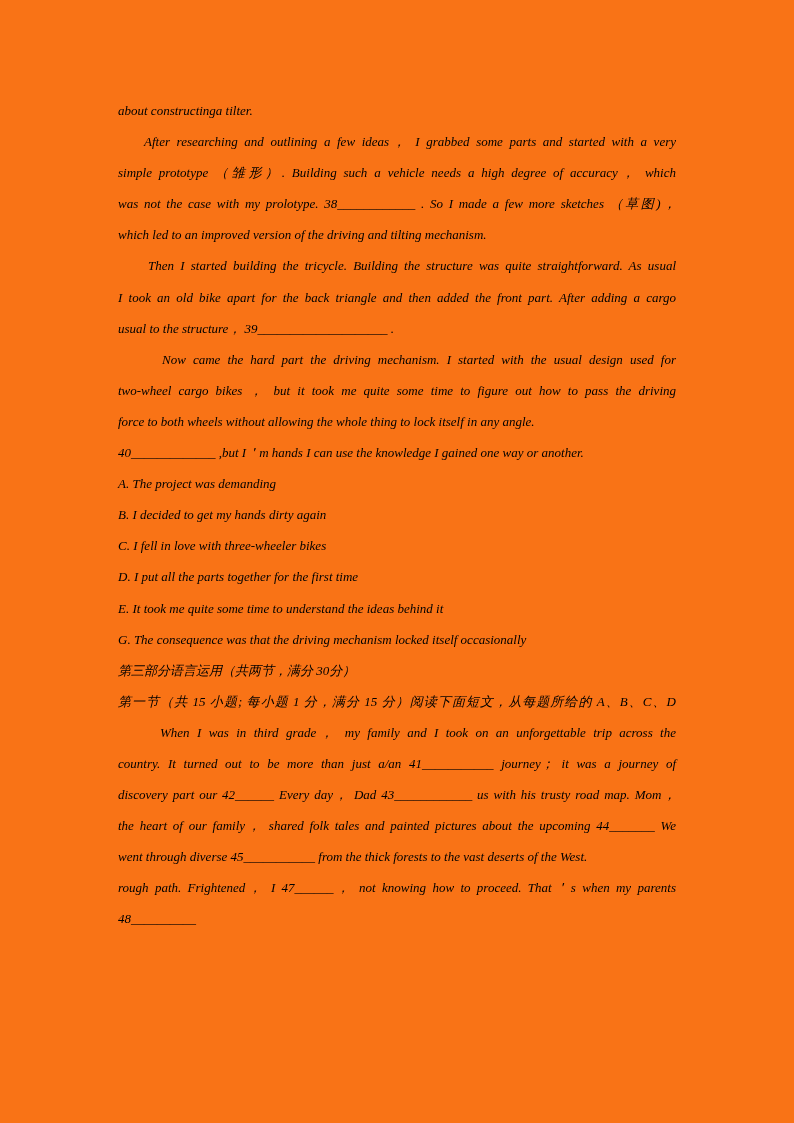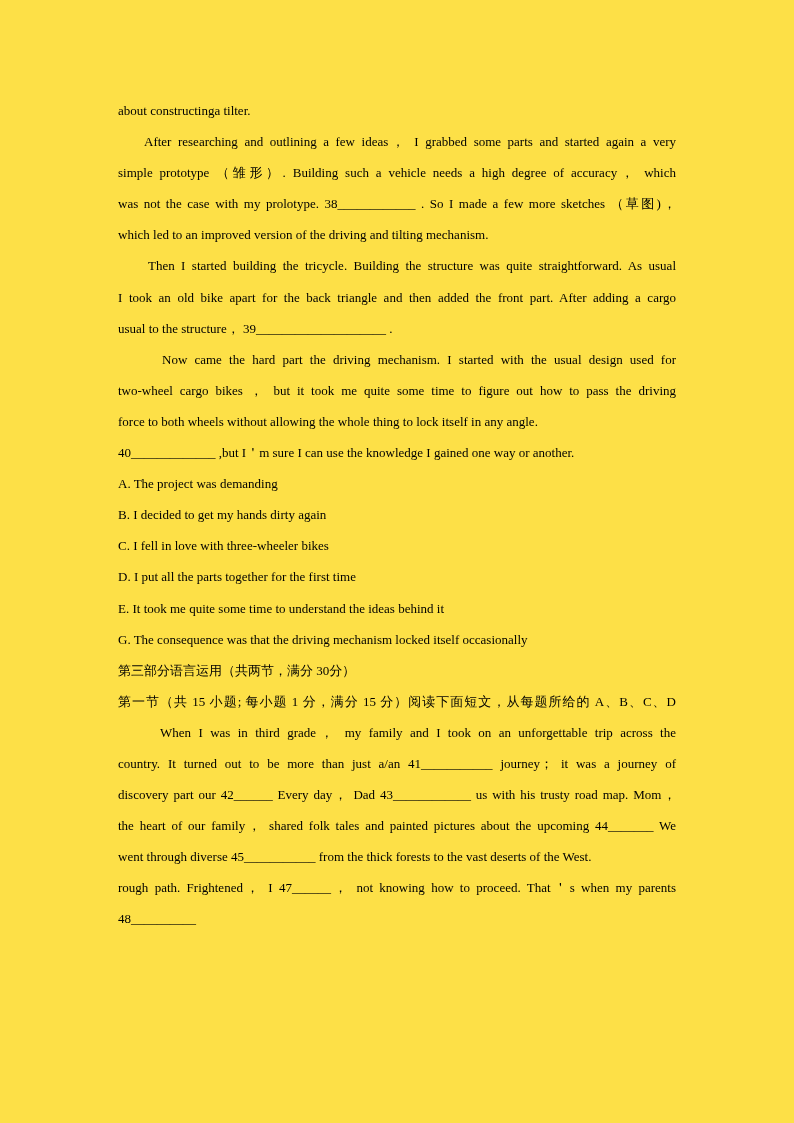--- a/index.html
+++ b/index.html
@@ -4,24 +4,25 @@
 <style>
   html, body {
     margin: 0;
     padding: 0;
     background: #ffffff;
   }
   .page {
     position: relative;
     width: 794px;
     height: 1123px;
-    background: #fde047;
+    background: #f97316;
     overflow: hidden;
     font-family: "Liberation Serif", "DejaVu Serif", serif;
     color: #000000;
+    font-style: italic;
   }
   .content {
     position: absolute;
     left: 118px;
     top: 95px;
     width: 558px;
     font-size: 13px;
     line-height: 31.1px;
     letter-spacing: 0;
   }
@@ -37,35 +38,35 @@
 </style>
 </head>
 <body>
 
 <div class="page">
   <div class="content">
       <div class="block">
         <div class="line">about constructinga tilter.</div>
       </div>
       <div class="block">
-        <div class="line just" style="text-indent: 26px;">After researching and outlining a few ideas， I grabbed some parts and started again a very</div>
+        <div class="line just" style="text-indent: 26px;">After researching and outlining a few ideas， I grabbed some parts and started with a very</div>
         <div class="line just">simple prototype （雏形）. Building such a vehicle needs a high degree of accuracy， which</div>
         <div class="line just">was not the case with my prolotype. 38____________ . So I made a few more sketches （草图)，</div>
         <div class="line">which led to an improved version of the driving and tilting mechanism.</div>
       </div>
       <div class="block">
         <div class="line just" style="text-indent: 30px;">Then I started building the tricycle. Building the structure was quite straightforward. As usual</div>
         <div class="line just">I took an old bike apart for the back triangle and then added the front part. After adding a cargo</div>
         <div class="line">usual to the structure， 39____________________ .</div>
       </div>
       <div class="block">
         <div class="line just" style="text-indent: 44px;">Now came the hard part the driving mechanism. I started with the usual design used for</div>
         <div class="line just">two-wheel cargo bikes ， but it took me quite some time to figure out how to pass the driving</div>
         <div class="line">force to both wheels without allowing the whole thing to lock itself in any angle.</div>
-        <div class="line">40_____________ ,but I＇m sure I can use the knowledge I gained one way or another.</div>
+        <div class="line">40_____________ ,but I＇m hands I can use the knowledge I gained one way or another.</div>
       </div>
       <div class="block">
         <div class="line">A. The project was demanding</div>
         <div class="line">B. I decided to get my hands dirty again</div>
         <div class="line">C. I fell in love with three-wheeler bikes</div>
         <div class="line">D. I put all the parts together for the first time</div>
         <div class="line">E. It took me quite some time to understand the ideas behind it</div>
         <div class="line">G. The consequence was that the driving mechanism locked itself occasionally</div>
       </div>
       <div class="block">

